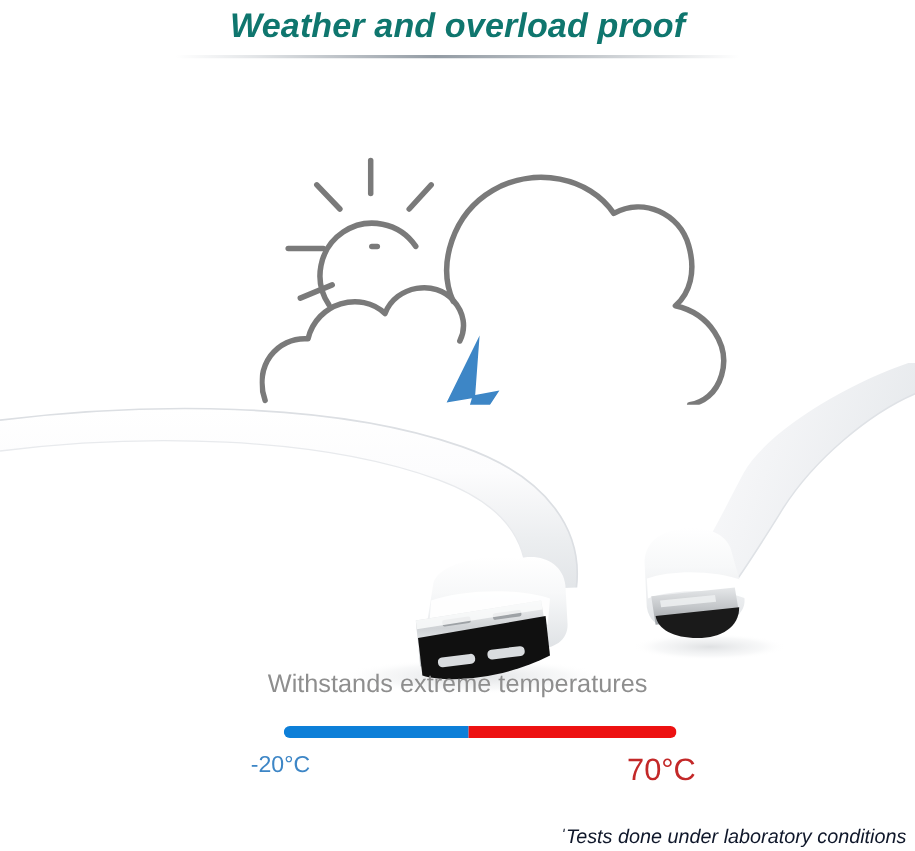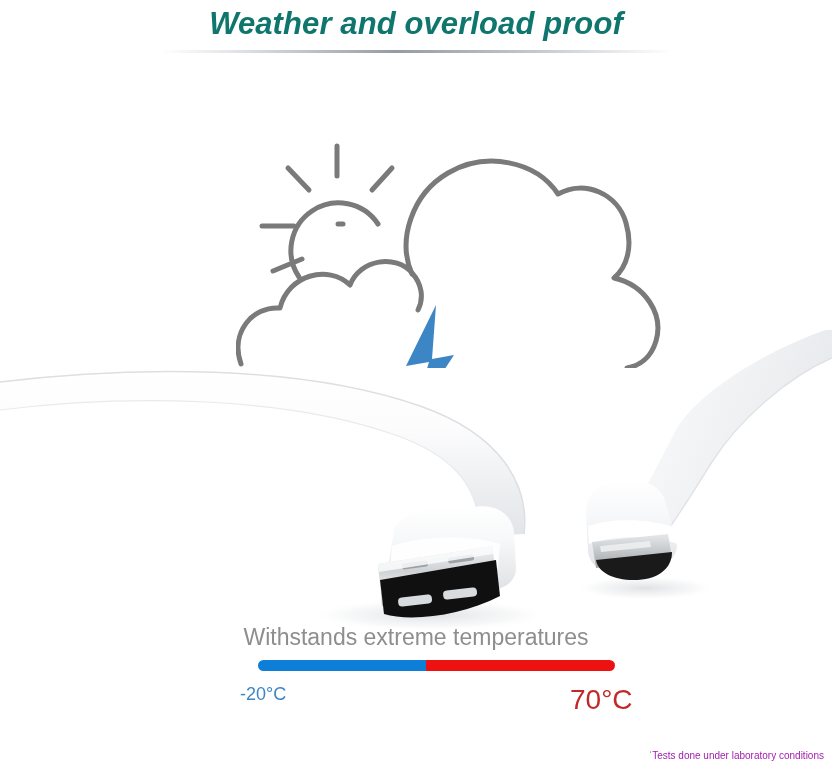--- a/index.html
+++ b/index.html
@@ -62,21 +62,21 @@
     left: 0;
     top: 330px;
     width: 832px;
     height: 310px;
   }
 
   
   .temp-caption {
     position: absolute;
     left: 0;
-    top: 624px;
+    top: 608px;
     width: 832px;
     text-align: center;
     font-size: 23px;
     color: #8e8e8e;
     white-space: nowrap;
   }
   .temp-bar {
     position: absolute;
     left: 258px;
     top: 660px;
@@ -93,41 +93,41 @@
   }
   .temp-bar .seg-hot {
     width: 53%;
     height: 100%;
     background: #ed1111;
   }
   .temp-low {
     position: absolute;
     left: 228px;
     top: 684px;
-    font-size: 18px;
+    font-size: 21px;
     color: #3d86c6;
     white-space: nowrap;
-    margin-left: 12px;
   }
   .temp-high {
     position: absolute;
     left: 570px;
     top: 684px;
     font-size: 28px;
     color: #c32828;
     white-space: nowrap;
   }
 
   
   .footnote {
     position: absolute;
     right: 8px;
     top: 750px;
-    font-size: 10px;
-    color: #a21caf;
+    font-size: 18px;
+    font-style: italic;
+    color: #0f172a;
     white-space: nowrap;
   }
 </style>
 </head>
 <body>
 
 <div id="stage">
 
   <div class="headline">Weather and overload proof</div>
   <div class="header-rule"></div>

